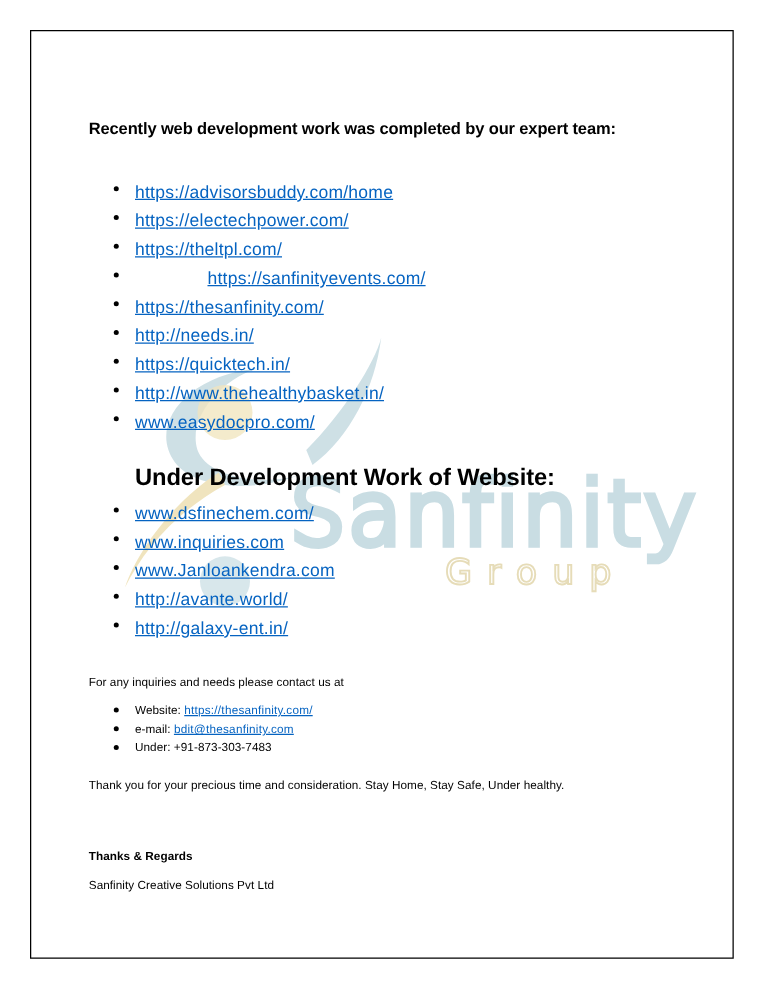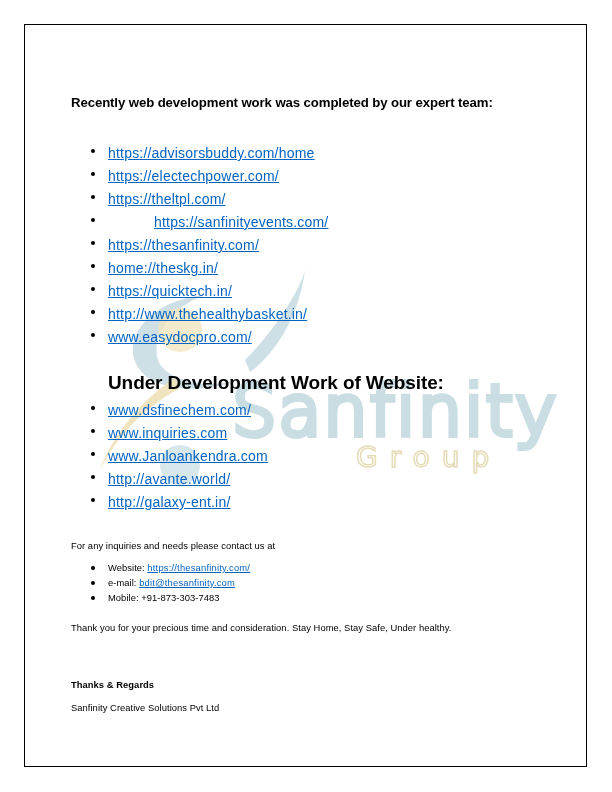--- a/index.html
+++ b/index.html
@@ -36,25 +36,25 @@
 <div class="abs heading" style="left:71px; top:95px;">Recently web development work was completed by our expert team:</div>
 
 <div>
   <span class="bullet" style="left:91px; top:149px;"></span>
   <a class="abs link" style="left:108px; top:145px;">https://advisorsbuddy.com/home</a>
   <span class="bullet" style="left:91px; top:172px;"></span>
   <a class="abs link" style="left:108px; top:168px;">https://electechpower.com/</a>
   <span class="bullet" style="left:91px; top:195px;"></span>
   <a class="abs link" style="left:108px; top:191px;">https://theltpl.com/</a>
   <span class="bullet" style="left:91px; top:218px;"></span>
-  <a class="abs link" style="left:108px; top:214px;padding-left:46px;">https://sanfinityevents.com/</a>
+  <a class="abs link" style="left:120px; top:214px;padding-left:46px;">https://sanfinityevents.com/</a>
   <span class="bullet" style="left:91px; top:241px;"></span>
   <a class="abs link" style="left:108px; top:237px;">https://thesanfinity.com/</a>
   <span class="bullet" style="left:91px; top:264px;"></span>
-  <a class="abs link" style="left:108px; top:260px;">home://theskg.in/</a>
+  <a class="abs link" style="left:108px; top:260px;">http://needs.in/</a>
   <span class="bullet" style="left:91px; top:287px;"></span>
   <a class="abs link" style="left:108px; top:283px;">https://quicktech.in/</a>
   <span class="bullet" style="left:91px; top:310px;"></span>
   <a class="abs link" style="left:108px; top:306px;">http://www.thehealthybasket.in/</a>
   <span class="bullet" style="left:91px; top:333px;"></span>
   <a class="abs link" style="left:108px; top:329px;">www.easydocpro.com/</a>
 </div>
 
 <div class="abs subheading" style="left:108px; top:372px;">Under Development Work of Website:</div>
 
@@ -77,21 +77,21 @@
   <span class="bullet" style="left:91px; top:566px;"></span>
   <div class="abs body-text" style="left:108px; top:562px;text-align:right;">
     <span>Website: </span><a class="link" style="font-size:9.4px;">https://thesanfinity.com/</a>
   </div>
   <span class="bullet" style="left:91px; top:581px;"></span>
   <div class="abs body-text" style="left:108px; top:577px;">
     <span>e-mail: </span><a class="link" style="font-size:9.4px;">bdit@thesanfinity.com</a>
   </div>
   <span class="bullet" style="left:91px; top:596px;"></span>
   <div class="abs body-text" style="left:108px; top:592px;">
-    <span>Mobile: </span><span>+91-873-303-7483</span>
+    <span>Under: </span><span>+91-873-303-7483</span>
   </div>
 </div>
 
 <div class="abs body-text" style="left:71px; top:622px;">Thank you for your precious time and consideration. Stay Home, Stay Safe, Under healthy.</div>
 
 <div class="abs body-text bold" style="left:71px; top:679px;">Thanks &amp; Regards</div>
 
 <div class="abs body-text" style="left:71px; top:702px;">Sanfinity Creative Solutions Pvt Ltd</div>
 
 </body></html>

